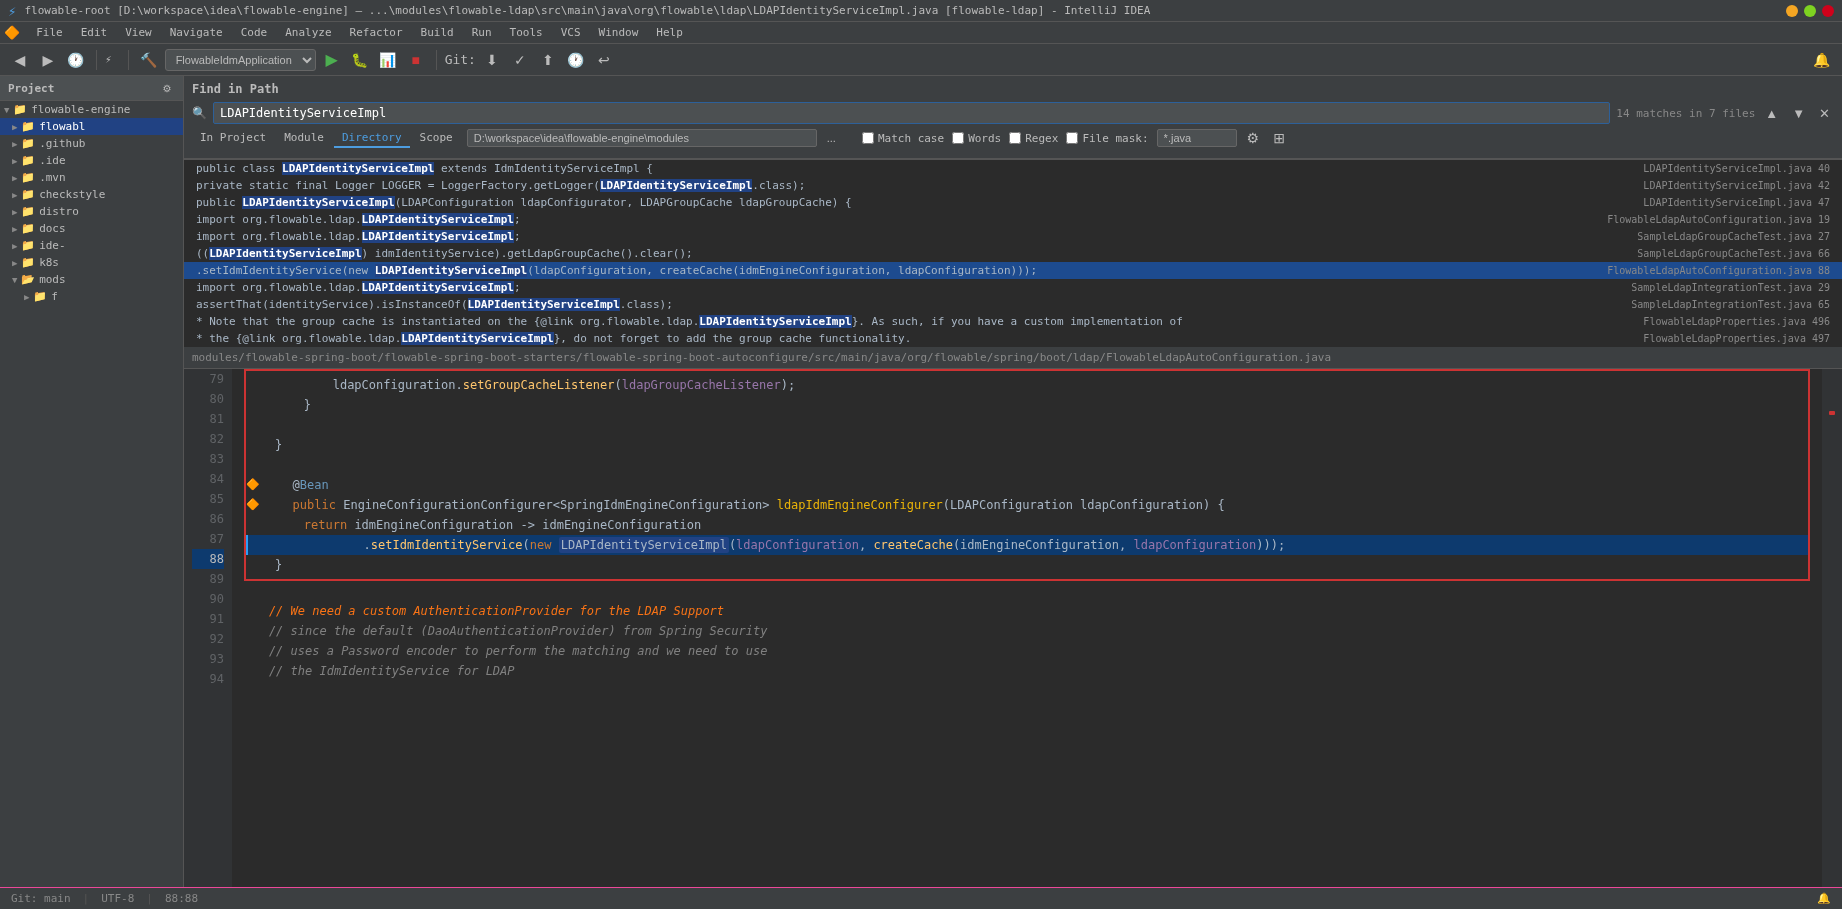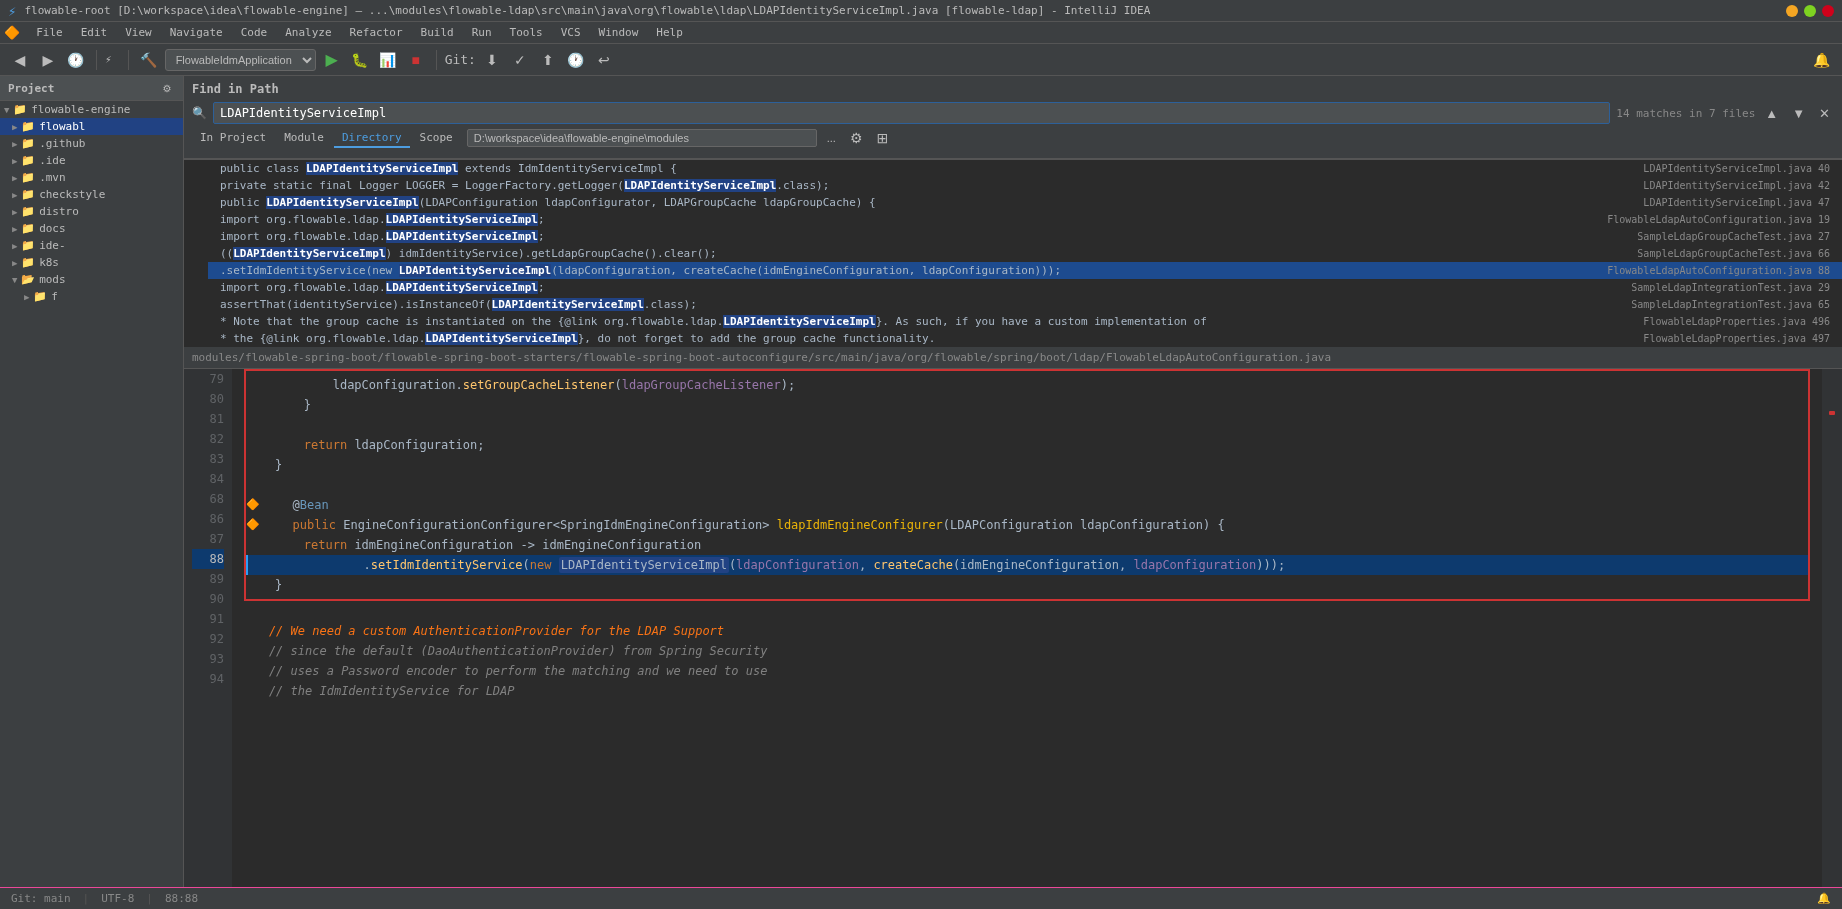--- a/index.html
+++ b/index.html
@@ -247,21 +247,20 @@
       cursor: pointer;
       font-size: 13px;
       padding: 2px 4px;
     }
 
     
     .results-list {
       background: #2b2b2b;
       overflow-y: auto;
       max-height: 220px;
-      padding-left: 24px;
     }
     .result-item {
       padding: 2px 12px;
       cursor: pointer;
       display: flex;
       align-items: center;
       justify-content: space-between;
       color: #a9b7c6;
       font-size: 11px;
       white-space: nowrap;
@@ -477,20 +476,39 @@
 
       <div class="find-row">
         <div class="find-tabs">
           <span class="find-tab">In Project</span>
           <span class="find-tab">Module</span>
           <span class="find-tab active">Directory</span>
           <span class="find-tab">Scope</span>
         </div>
         <input class="find-path-input" type="text" value="D:\workspace\idea\flowable-engine\modules" style="">
         <button class="find-toolbar-btn" style="font-size:11px;">...</button>
+        <div class="find-options" style="margin-left:16px;">
+          <label class="find-option">
+            <input type="checkbox" style="">
+            <span>Match case</span>
+          </label>
+          <label class="find-option">
+            <input type="checkbox" style="">
+            <span>Words</span>
+          </label>
+          <label class="find-option">
+            <input type="checkbox" style="">
+            <span>Regex</span>
+          </label>
+          <label class="find-option">
+            <input type="checkbox" style="">
+            <span>File mask:</span>
+          </label>
+          <input class="find-path-input" type="text" value="*.java" style="width: 80px;">
+        </div>
         <button class="find-toolbar-btn" style="font-size:14px;">⚙</button>
         <button class="find-toolbar-btn" style="font-size:14px;">⊞</button>
       </div>
     </div>
 
     <div class="results-list">
       <div class="result-item">
         <span class="result-text">
           <span>public class </span><span class="highlight">LDAPIdentityServiceImpl</span><span> extends IdmIdentityServiceImpl {</span>
         </span>
@@ -563,21 +581,21 @@
     </div>
 
     <div class="code-editor">
       <div class="line-numbers">
         <div>79</div>
         <div>80</div>
         <div>81</div>
         <div>82</div>
         <div>83</div>
         <div>84</div>
-        <div>68</div>
+        <div>85</div>
         <div>86</div>
         <div>87</div>
         <div style="background:#0d3a6e; color:#bbb;">88</div>
         <div>89</div>
         <div>90</div>
         <div>91</div>
         <div>92</div>
         <div>93</div>
         <div>94</div>
       </div>
@@ -588,23 +606,20 @@
           <div class="code-line">
             <span>            ldapConfiguration.<span style="color:#ffc66d;">setGroupCacheListener</span>(<span style="color:#9876aa;">ldapGroupCacheListener</span>);</span>
           </div>
 
           <div class="code-line">
             <span>        }</span>
           </div>
 
           <div class="code-line">&nbsp;</div>
 
-          <div class="code-line">
-            <span>        <span style="color:#cc7832;">return</span> ldapConfiguration;</span>
-          </div>
 
           <div class="code-line">
             <span>    }</span>
           </div>
 
           <div class="code-line">&nbsp;</div>
 
           <div class="code-line">
             <span style="font-size:11px; margin-right:4px; color:#4CAF50;">🔶</span>
             <span>    @<span style="color:#6897bb;">Bean</span></span>

